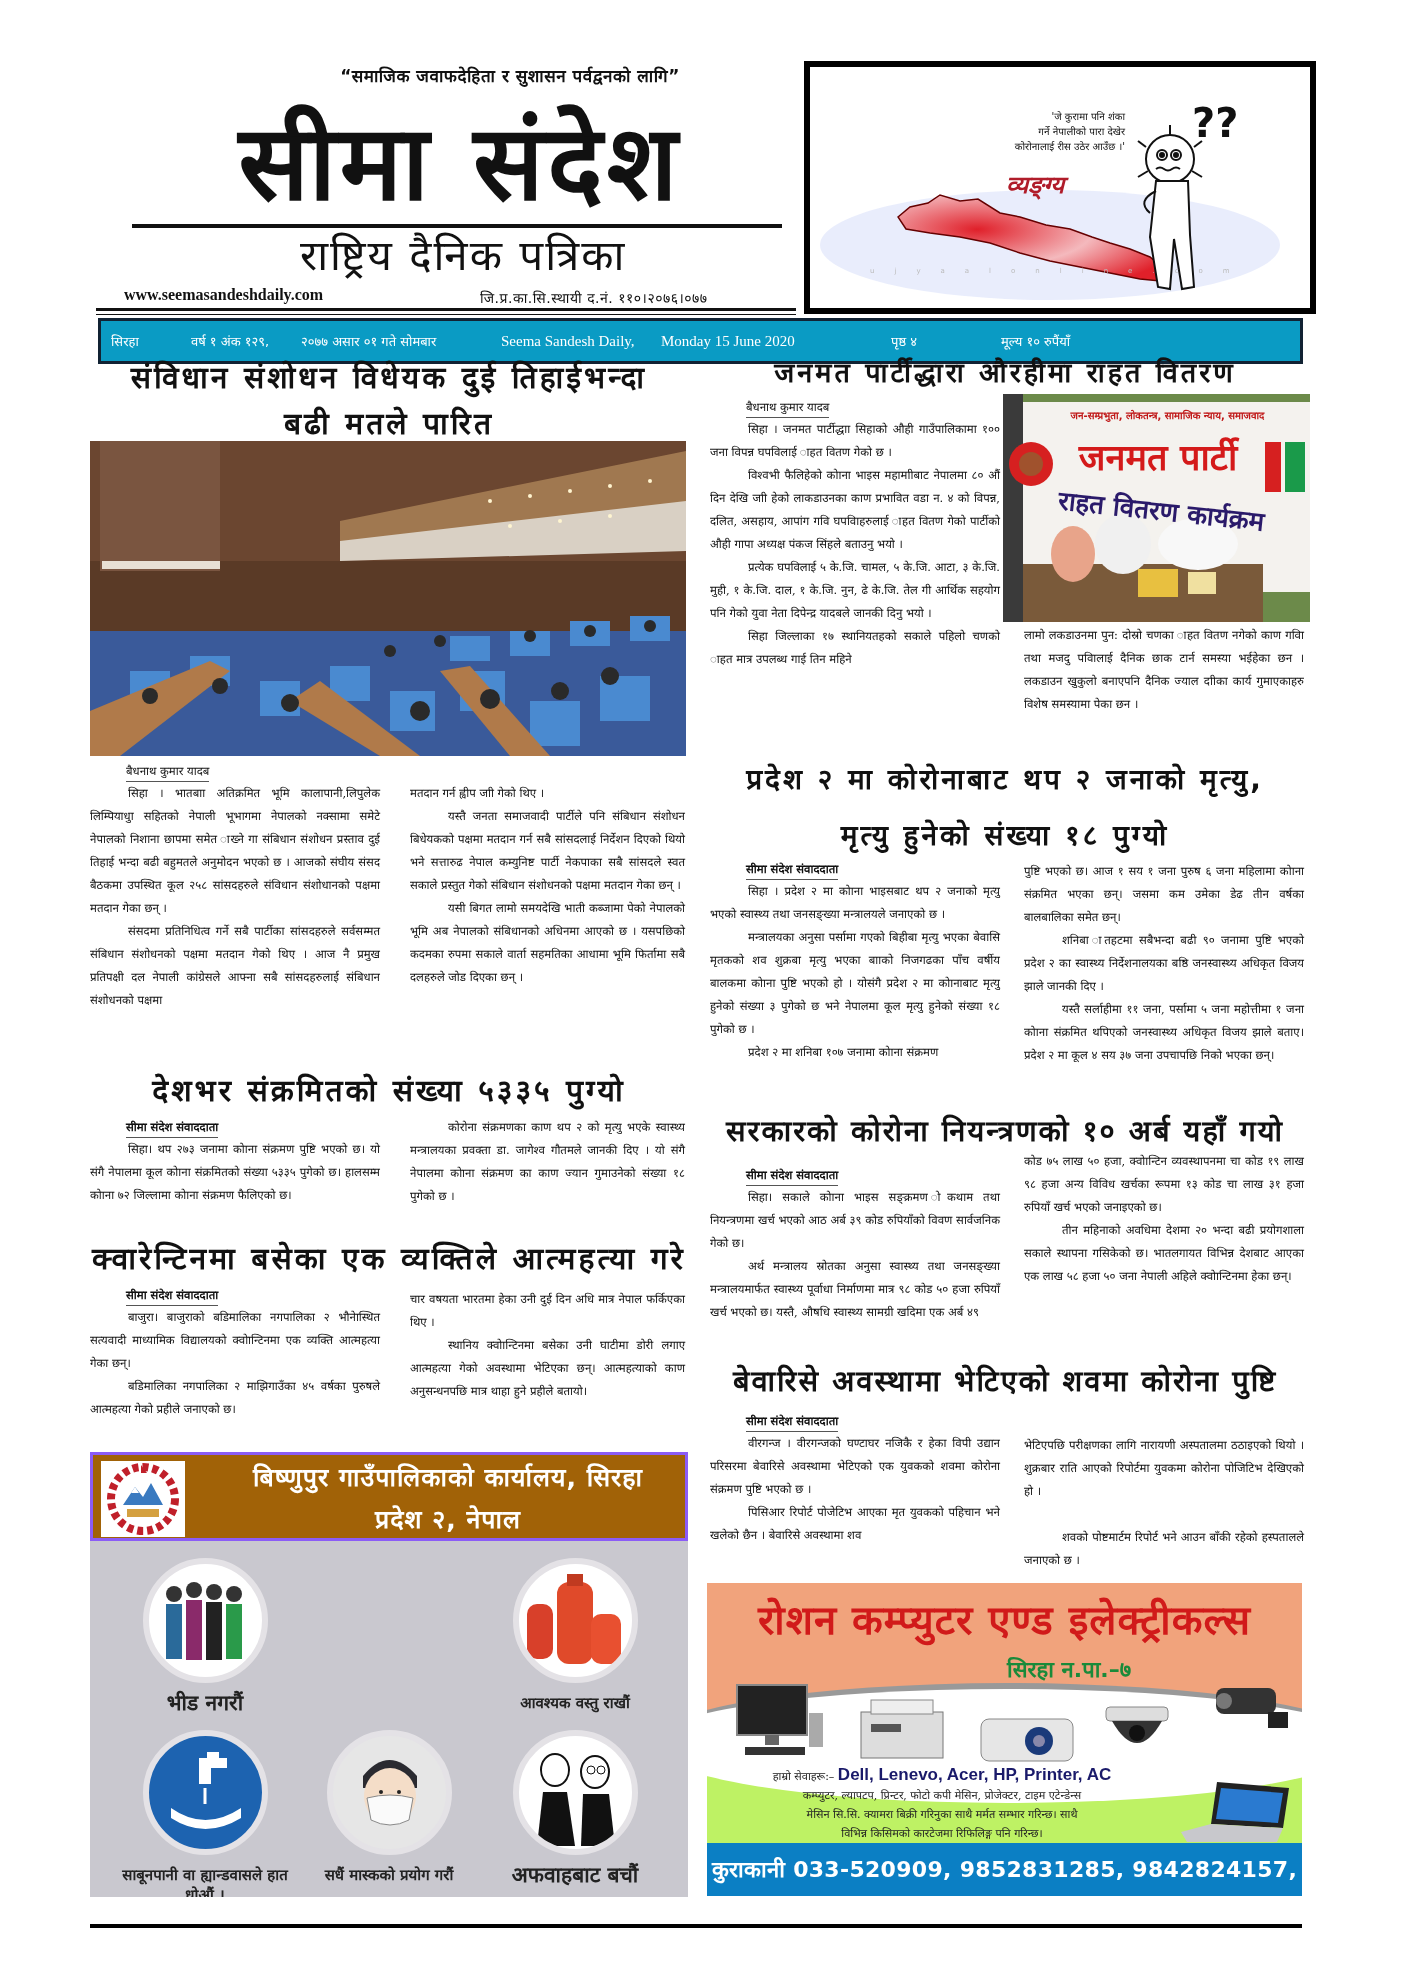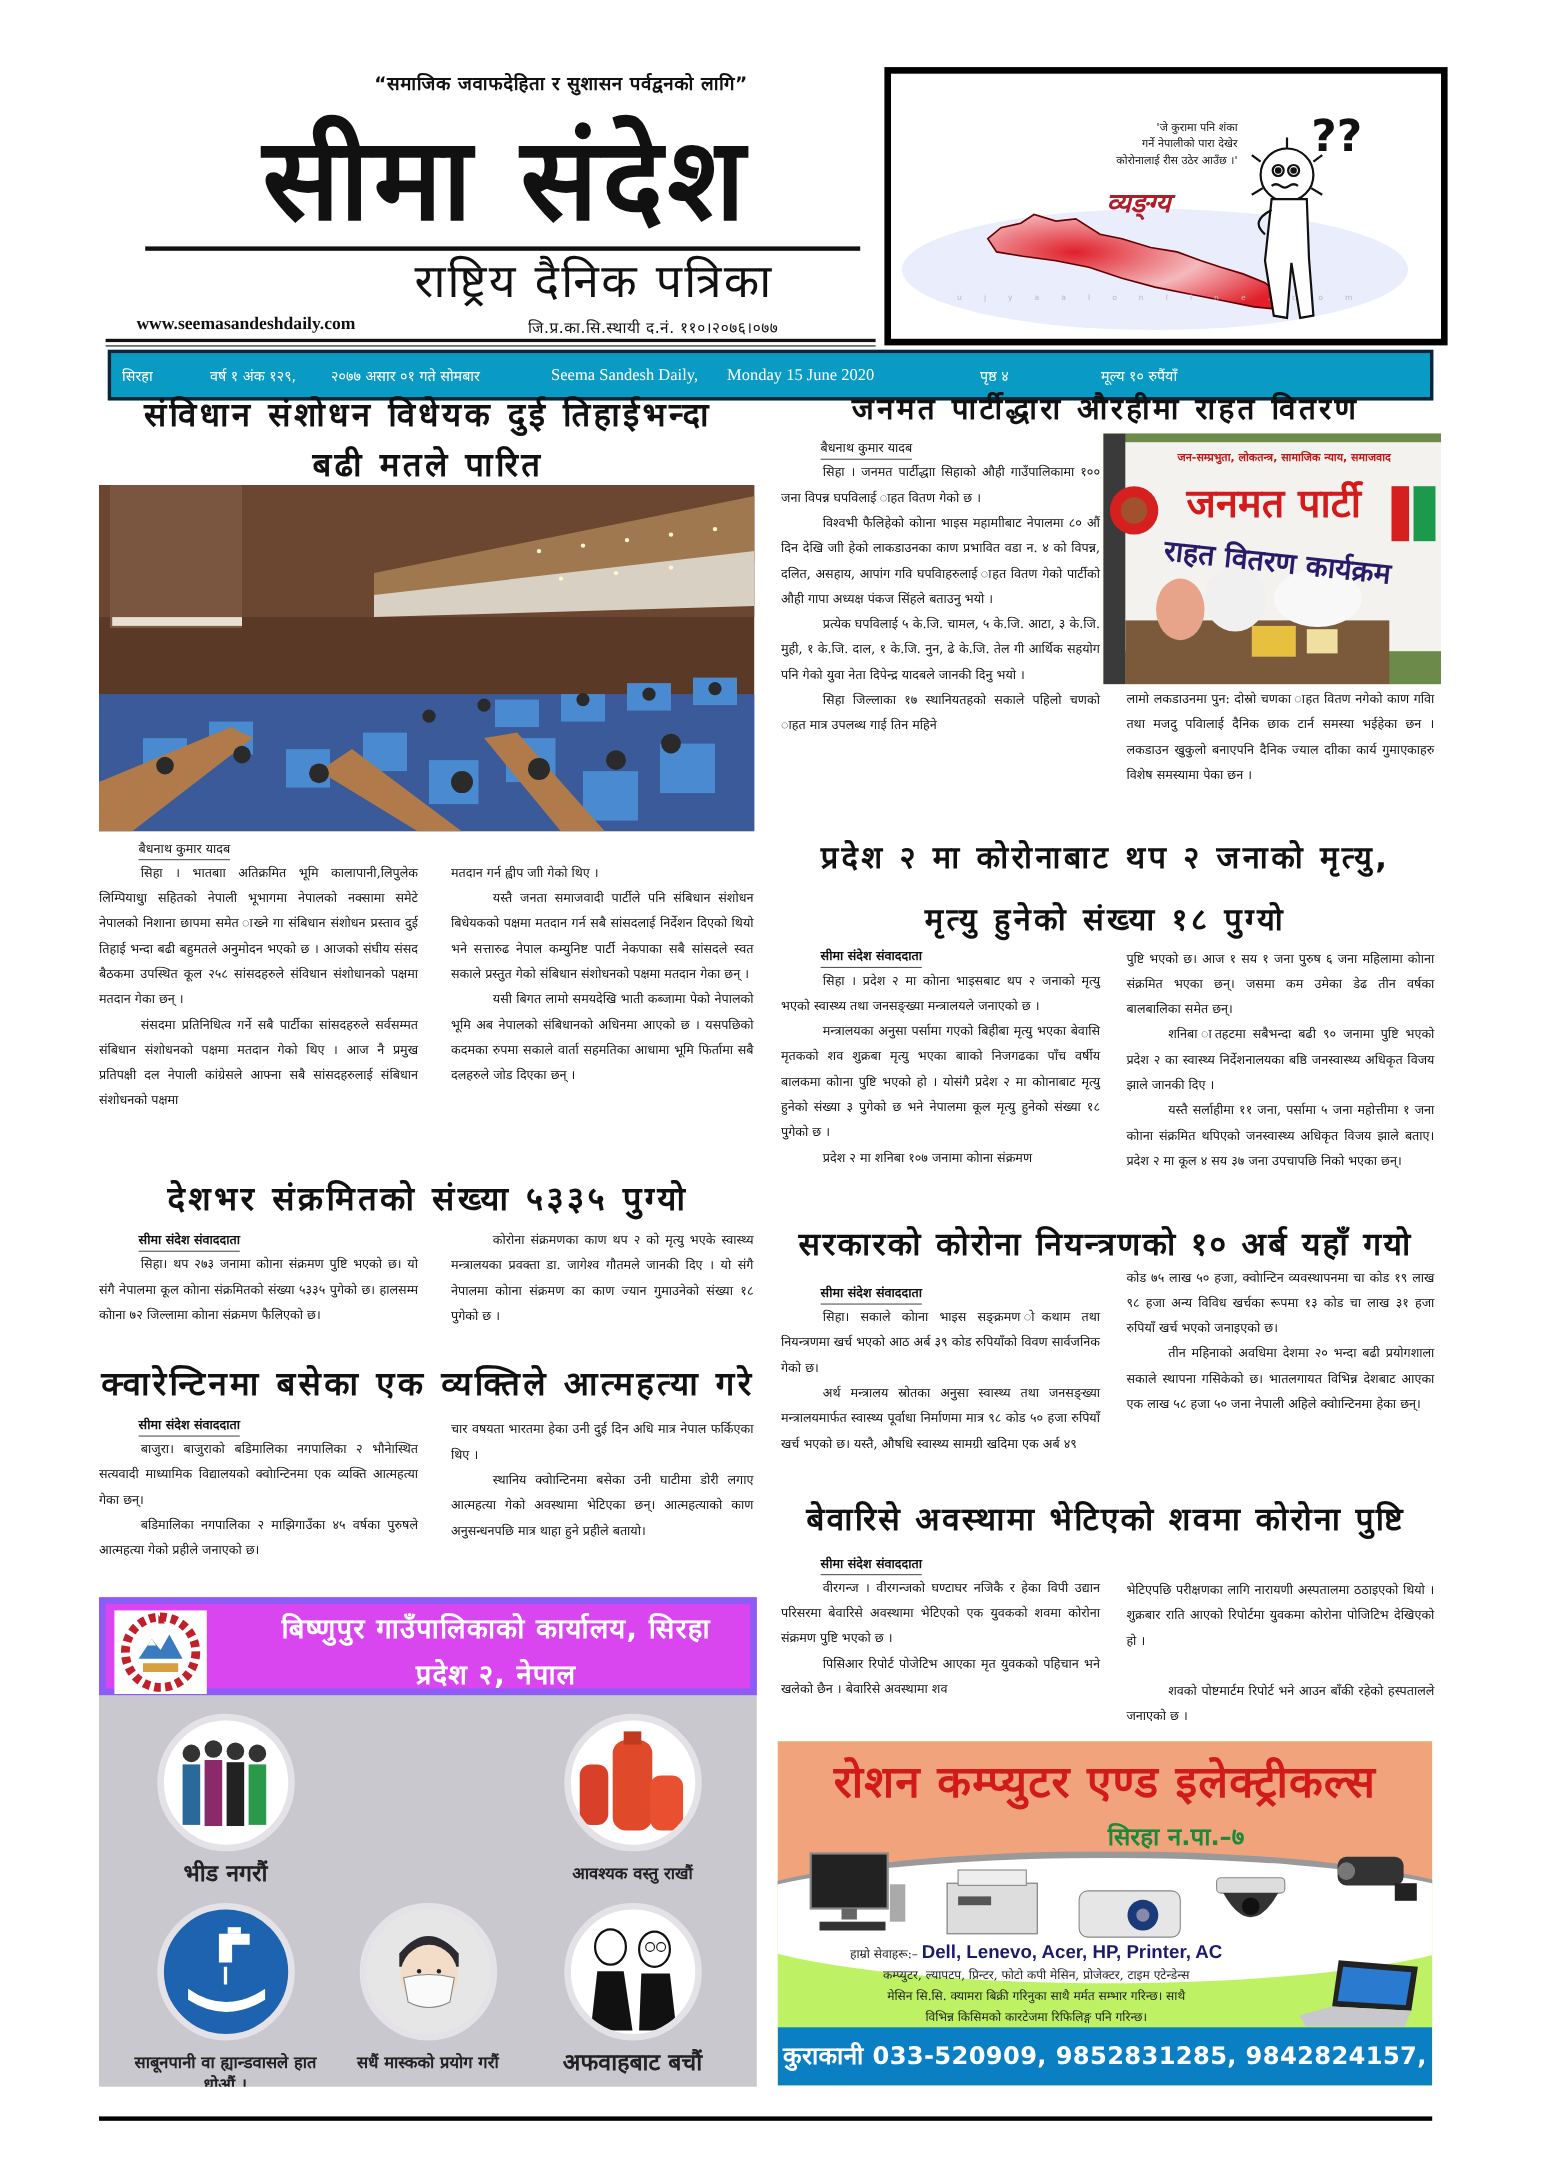--- a/index.html
+++ b/index.html
@@ -4,21 +4,21 @@
 <style>
   * { box-sizing: border-box; margin: 0; padding: 0; }
   html, body { width: 1403px; height: 1984px; background: #ffffff; overflow: hidden; }
   body { position: relative; font-family: "DejaVu Sans", "Liberation Sans", sans-serif; color: #111; }
   .abs { position: absolute; }
 
   
   .tagline { left: 300px; top: 64px; width: 420px; text-align: center; font-size: 17px; font-weight: bold; letter-spacing: 0.5px; }
   .brand { left: 140px; top: 104px; width: 640px; text-align: center; font-size: 104px; font-weight: bold; line-height: 118px; letter-spacing: 4px; font-family: "DejaVu Sans", sans-serif; }
   .brand-rule { left: 132px; top: 224px; width: 650px; height: 4px; background: #111; }
-  .subbrand { left: 300px; top: 228px; width: 480px; text-align: center; font-size: 42px; line-height: 56px; letter-spacing: 2px; }
+  .subbrand { left: 300px; top: 228px; width: 480px; text-align: left; font-size: 42px; line-height: 56px; letter-spacing: 2px; }
   .website { left: 124px; top: 286px; font-family: "Liberation Serif", serif; font-weight: bold; font-size: 16px; }
   .regno { left: 480px; top: 288px; font-size: 14px; letter-spacing: 0.5px; }
   .mast-rule1 { left: 96px; top: 308px; width: 700px; height: 3px; background: #111; }
   .mast-rule2 { left: 96px; top: 314px; width: 700px; height: 1px; background: #111; }
 
   
   .cartoon { left: 804px; top: 61px; width: 512px; height: 253px; border: 6px solid #000; background: #fff; overflow: hidden; }
   .cartoon .quote { position: absolute; left: 175px; top: 42px; width: 140px; text-align: right; font-size: 10px; line-height: 15px; }
   .cartoon .vyangya { position: absolute; left: 196px; top: 100px; font-size: 24px; font-weight: bold; color: #b01c2a; font-style: italic; }
   .cartoon .watermark { position: absolute; left: 60px; top: 200px; width: 380px; font-size: 7px; color: #bbb; letter-spacing: 20px; white-space: nowrap; overflow: hidden; }
@@ -36,21 +36,21 @@
   .body p { text-indent: 38px; }
   .body p.noind { text-indent: 0; }
   .byline { font-family: "DejaVu Serif", serif; font-size: 11.5px; border-bottom: 1px solid #555; display: inline-block; margin-left: 36px; line-height: 20px; }
   .byline.bold { font-weight: bold; }
 
   
   .photo { overflow: hidden; }
 
   
   .ad-left { left: 90px; top: 1452px; width: 598px; height: 445px; background: #c9c8cf; overflow: hidden; }
-  .ad-left .head { position: absolute; left: 0; top: 0; width: 598px; height: 89px; background: #d946ef; border: 6px solid #8b5cf6; }
+  .ad-left .head { position: absolute; left: 0; top: 0; width: 598px; height: 89px; background: #a16207; border: 3px solid #8b5cf6; }
   .ad-left .head .t1 { position: absolute; left: 120px; top: 4px; width: 470px; text-align: center; color: #fff; font-size: 25px; font-weight: bold; letter-spacing: 1px; }
   .ad-left .head .t2 { position: absolute; left: 120px; top: 46px; width: 470px; text-align: center; color: #fff; font-size: 25px; font-weight: bold; letter-spacing: 1px; }
   .ad-left .emblem { position: absolute; left: 8px; top: 6px; width: 84px; height: 76px; background: #fff; }
   .tile { position: absolute; width: 190px; text-align: center; }
   .tile .circle { width: 125px; height: 125px; border-radius: 50%; background: #fff; margin: 0 auto; border: 6px solid #e4e2e6; position: relative; overflow: hidden; }
   .tile .cap { font-size: 15px; font-weight: bold; margin-top: 10px; line-height: 20px; color: #222; }
   .tile .cap.big { font-size: 21px; }
 
   .ad-right { left: 707px; top: 1583px; width: 595px; height: 313px; background: #bef264; overflow: hidden; }
   .ad-right .top { position: absolute; left: 0; top: 0; width: 595px; height: 130px; background: #f1a37c; }

